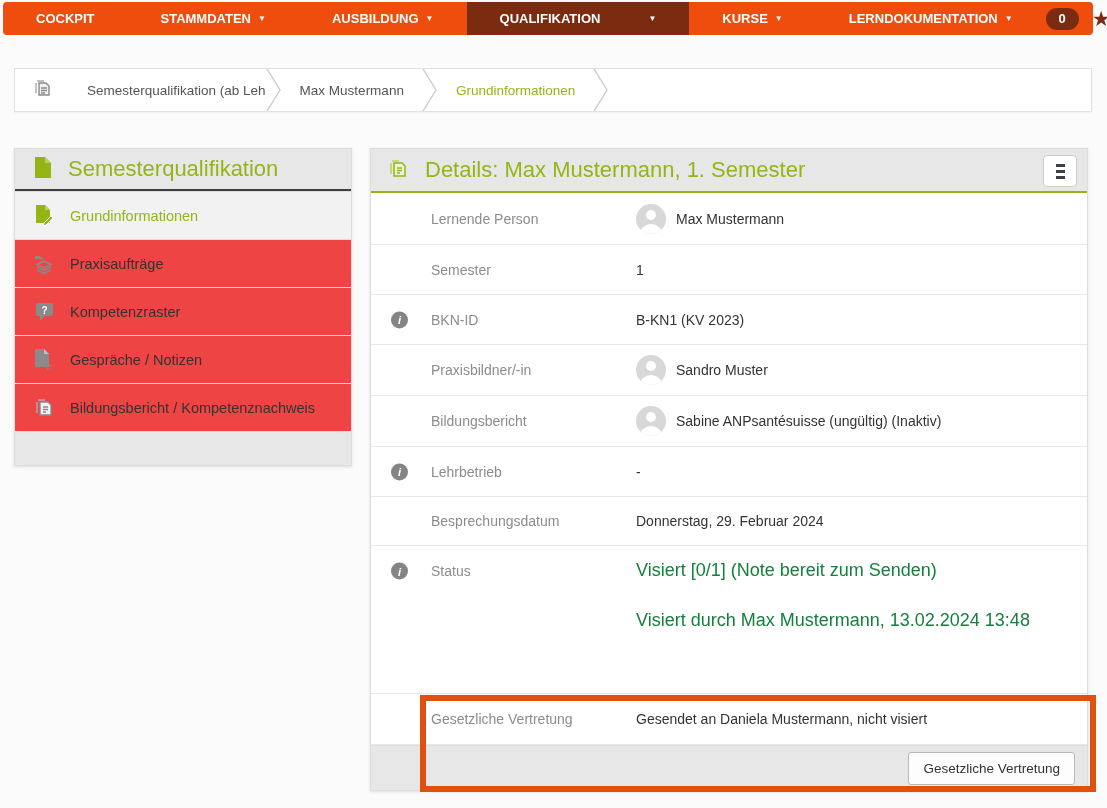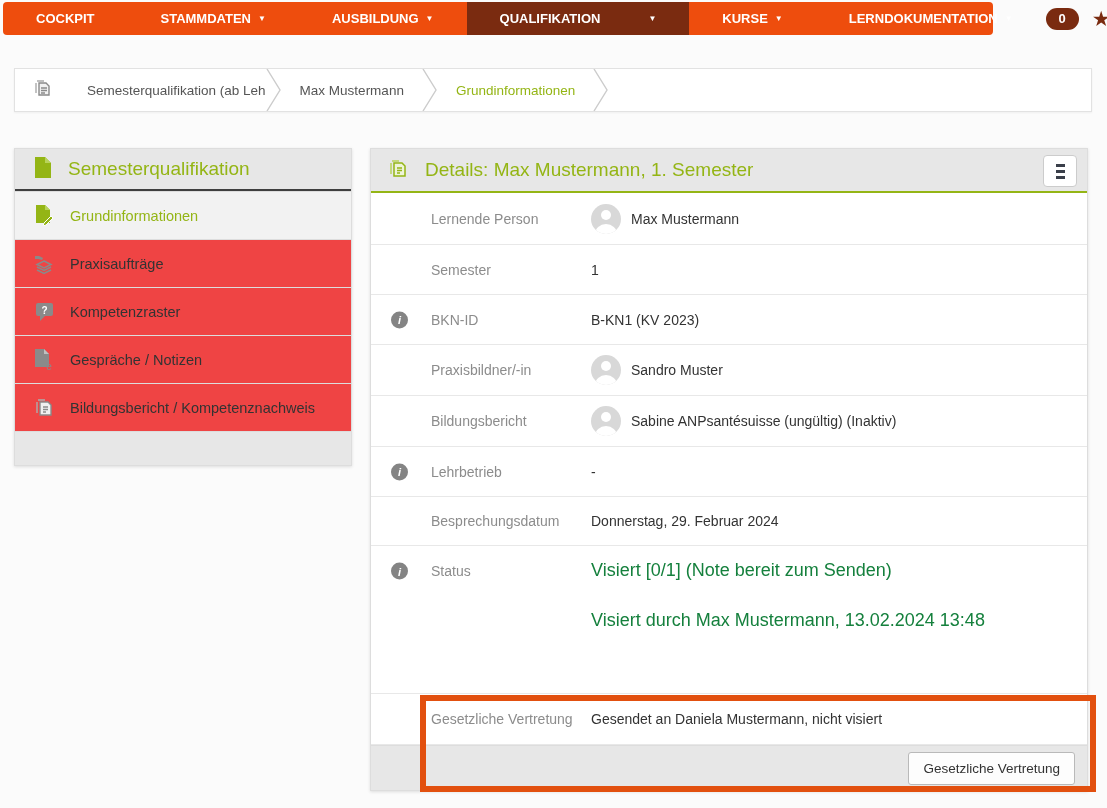--- a/index.html
+++ b/index.html
@@ -7,21 +7,21 @@
   body {
     font-family:"Liberation Sans", sans-serif;
     background:#fbfbfb;
     position:relative;
     overflow:hidden;
     color:#333;
   }
 
   
   .topnav {
-    position:absolute; top:2px; left:3px; width:990px; height:33px;
+    position:absolute; top:2px; left:3px; width:1090px; height:33px;
     background:#ee4d0d; border-radius:4px;
     display:flex; align-items:stretch;
   }
   .nav-item {
     display:flex; align-items:center; gap:7px;
     padding:0 33px; color:#fff; font-size:13px; font-weight:bold;
     cursor:pointer; white-space:nowrap;
   }
   .nav-item.active { background:#7a2b10;gap:48px; }
   .nav-caret { font-size:8px; line-height:1; padding-top:1px; }
@@ -48,21 +48,21 @@
   .crumb-sep { flex:none; height:44px; width:16px; }
 
   
   .panel {
     position:absolute; background:#fff; border:1px solid #ddd;
     box-shadow:0 1px 3px rgba(0,0,0,.12);
   }
   .panel-header {
     background:#e7e7e7; display:flex; align-items:center; position:relative;
   }
-  .panel-title { color:#94b515; font-size:19px; }
+  .panel-title { color:#94b515; font-size:22px; }
 
   
   .sidebar { left:14px; top:148px; width:338px; }
   .sidebar .panel-header { height:42px; border-bottom:2px solid #3f3f3f; }
   .sidebar .panel-header .p-icon { margin:0 17px 0 19px; }
   .side-item {
     height:48px; display:flex; align-items:center; font-size:14.5px; color:#333;
     border-top:1px solid #ddd; cursor:pointer; background:#ef4444;
   }
   .side-item:first-of-type { border-top:none; }
@@ -76,21 +76,21 @@
   .details .panel-header .p-icon { margin:0 16px 0 17px; }
   .kebab-btn {
     position:absolute; right:10px; top:6px; width:34px; height:32px;
     background:#fff; border:1px solid #ccc; border-radius:4px; cursor:pointer;
     display:flex; flex-direction:column; align-items:center; justify-content:center; gap:3px;
   }
   .kebab-btn span { width:9px; height:3px; background:#3a3f4a; display:block; }
 
   .d-row {
     position:relative; min-height:50px; border-bottom:1px solid #e8e8e8;
-    display:flex; align-items:center;
+    display:flex; align-items:center;gap:45px;
   }
   .d-row.tall { align-items:flex-start; }
   .d-info {
     position:absolute; left:20px; top:50%; transform:translateY(-50%);
     width:17px; height:17px; border-radius:50%; background:#848484;
     color:#fff; font-size:11px; font-weight:bold; font-style:italic;
     display:flex; align-items:center; justify-content:center;
   }
   .d-row.tall .d-info { top:25px; }
   .d-label { width:220px; padding-left:60px; font-size:14px; color:#8c8c8c; flex:none; }

